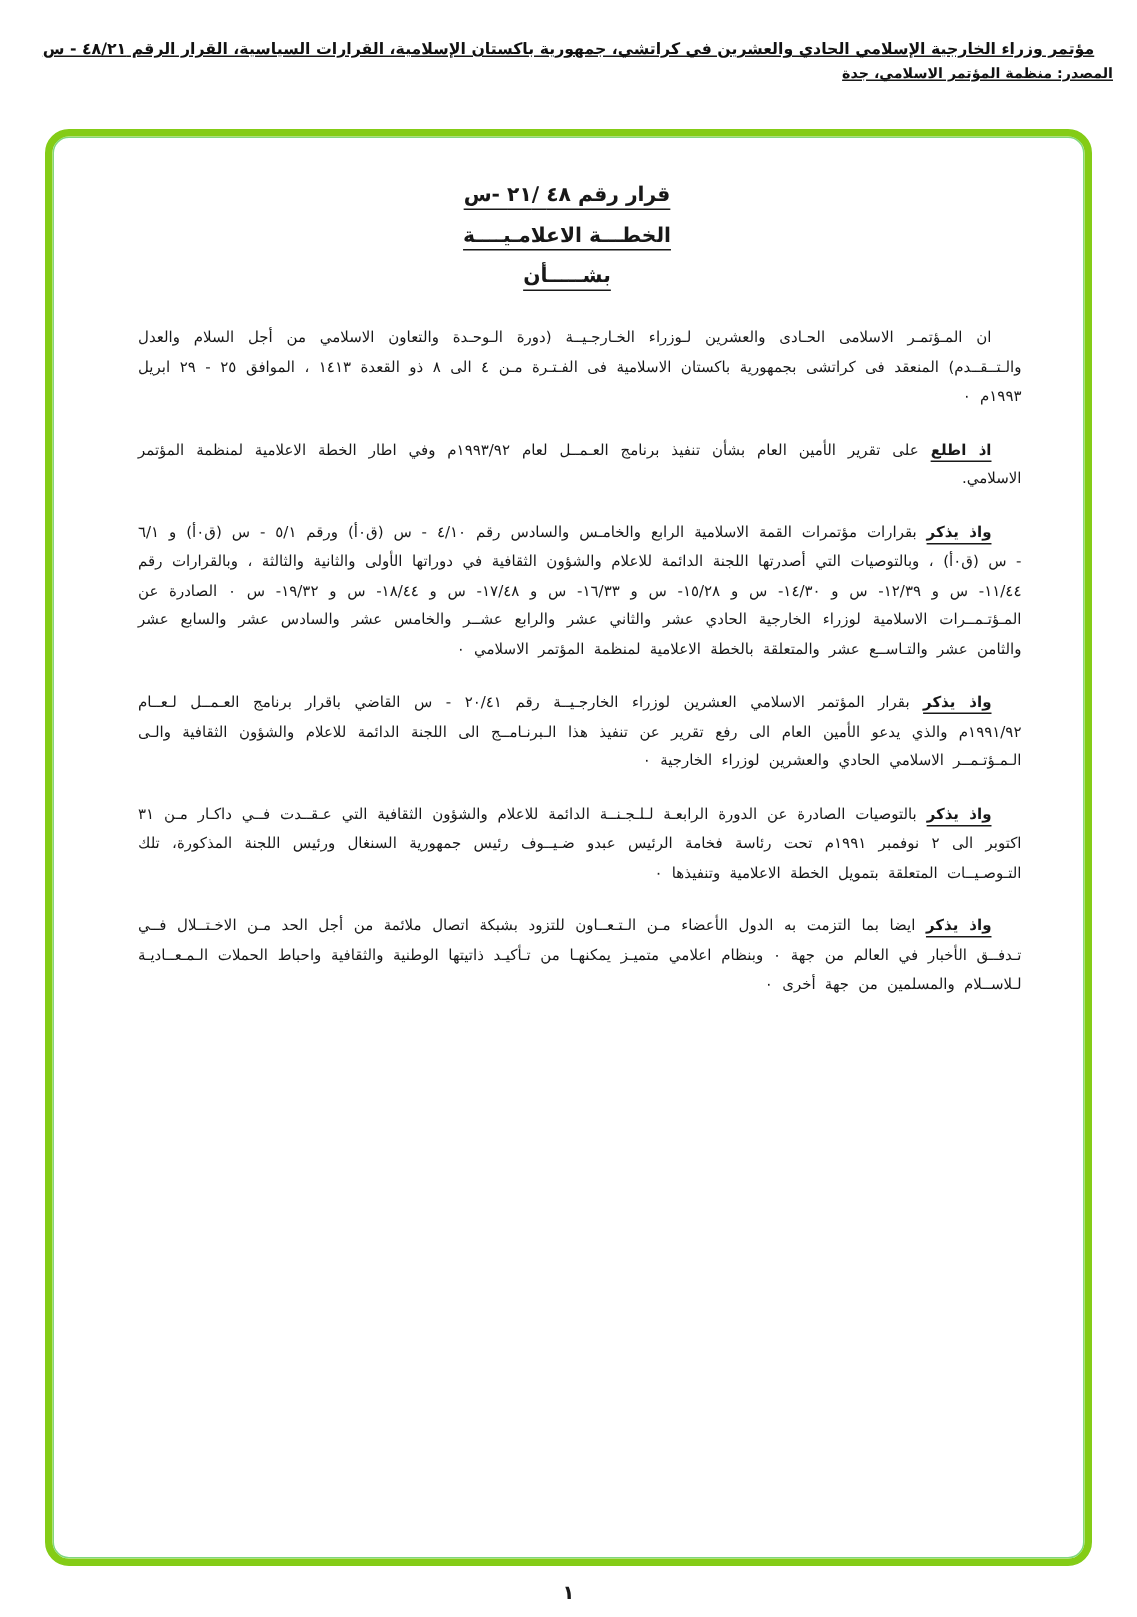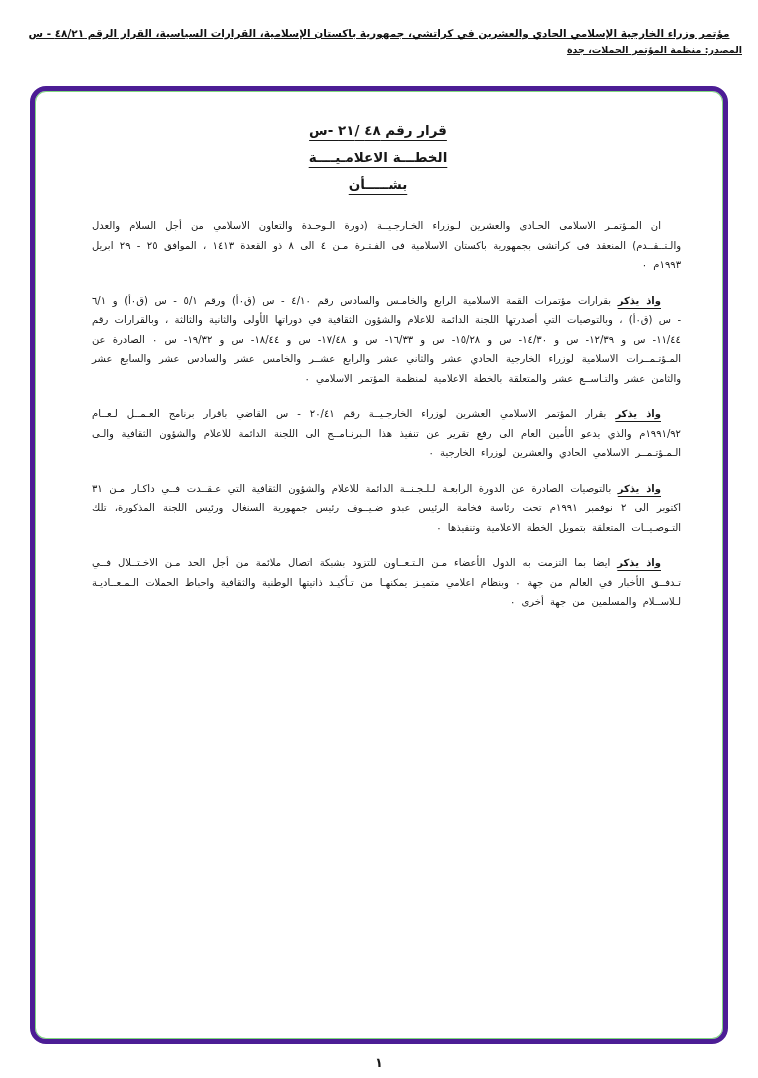--- a/index.html
+++ b/index.html
@@ -34,21 +34,21 @@
     font-weight: bold;
     font-size: 9.5px;
     color: #111;
   }
   .doc-frame {
     position: absolute;
     top: 86px;
     right: 30px;
     left: 30px;
     height: 958px;
-    border: 5px solid #4c1d95;
+    border: 5px solid #84cc16;
     border-radius: 16px;
     box-shadow: 0 0 0 1px #7fd87f inset;
     background: #ffffff;
     box-sizing: border-box;
     padding: 22px 42px 10px 40px;
     overflow: hidden;
   }
   .title-block {
     text-align: center;
     margin: 4px 0 18px 0;
@@ -89,40 +89,41 @@
     font-weight: bold;
   }
 </style>
 </head>
 <body>
 
 <div class="page">
 
   <div class="top-header">مؤتمر وزراء الخارجية الإسلامي الحادي والعشرين في كراتشي، جمهورية باكستان الإسلامية، القرارات السياسية، القرار الرقم ٤٨/٢١ - س</div>
 
-  <div class="source-line">المصدر:  منظمة المؤتمر الحملات، جدة</div>
+  <div class="source-line">المصدر:  منظمة المؤتمر الاسلامي، جدة</div>
 
   <div class="doc-frame">
 
     <div class="title-block">
       <span class="title-line">
         <span>قرار رقم ٤٨ /٢١ -س</span>
       </span>
       <span class="title-line">
         <span>الخطـــة الاعلامـيــــة</span>
       </span>
       <span class="title-line">
         <span>بشـــــأن</span>
       </span>
     </div>
 
     <div class="body-text">
 
       <p> <span>ان المـؤتمـر الاسلامى الحـادى والعشرين لـوزراء الخـارجـيــة (دورة الـوحـدة والتعاون الاسلامي من أجل السلام والعدل والـتــقــدم) المنعقد فى كراتشى بجمهورية باكستان الاسلامية فى الفـتـرة مـن ٤ الى ٨ ذو القعدة ١٤١٣ ، الموافق ٢٥ - ٢٩ ابريل ١٩٩٣م ٠</span></p>
 
+      <p><span class="lead">اذ اطلع</span> <span>على تقرير الأمين العام بشأن تنفيذ برنامج العـمــل لعام ١٩٩٣/٩٢م وفي اطار الخطة الاعلامية لمنظمة المؤتمر الاسلامي.</span></p>
 
       <p><span class="lead">واذ يذكر</span> <span>بقرارات مؤتمرات القمة الاسلامية الرابع والخامـس والسادس رقم ٤/١٠ - س (ق٠أ) ورقم ٥/١ - س (ق٠أ) و ٦/١ - س (ق٠أ) ، وبالتوصيات التي أصدرتها اللجنة الدائمة للاعلام والشؤون الثقافية في دوراتها الأولى والثانية والثالثة ، وبالقرارات رقم ١١/٤٤- س و ١٢/٣٩- س و ١٤/٣٠- س و ١٥/٢٨- س و ١٦/٣٣- س و ١٧/٤٨- س و ١٨/٤٤- س و ١٩/٣٢- س ٠ الصادرة عن المـؤتـمــرات الاسلامية لوزراء الخارجية الحادي عشر والثاني عشر والرابع عشــر والخامس عشر والسادس عشر والسابع عشر والثامن عشر والتـاســع عشر والمتعلقة بالخطة الاعلامية لمنظمة المؤتمر الاسلامي ٠</span></p>
 
       <p><span class="lead">واذ يذكر</span> <span>بقرار المؤتمر الاسلامي العشرين لوزراء الخارجـيــة رقم ٢٠/٤١ - س  القاضي باقرار برنامج العـمــل لـعــام ١٩٩١/٩٢م والذي يدعو الأمين العام الى رفع تقرير عن تنفيذ هذا الـبرنـامــج الى اللجنة الدائمة للاعلام والشؤون الثقافية والـى الـمـؤتـمــر الاسلامي الحادي والعشرين لوزراء الخارجية ٠</span></p>
 
       <p><span class="lead">واذ يذكر</span> <span>بالتوصيات الصادرة عن الدورة الرابعـة لـلـجـنــة الدائمة للاعلام والشؤون الثقافية التي عـقــدت فــي داكـار مـن ٣١ اكتوبر الى ٢ نوفمبر ١٩٩١م تحت رئاسة فخامة الرئيس عبدو ضـيــوف رئيس جمهورية السنغال ورئيس اللجنة المذكورة، تلك التـوصـيــات المتعلقة بتمويل الخطة الاعلامية وتنفيذها ٠</span></p>
 
       <p><span class="lead">واذ يذكر</span> <span>ايضا بما التزمت به الدول الأعضاء مـن الـتـعــاون للتزود بشبكة اتصال ملائمة من أجل الحد مـن الاخـتــلال فــي تـدفــق الأخبار في العالم من جهة ٠ وبنظام اعلامي متميـز يمكنهـا من تـأكيـد ذاتيتها الوطنية والثقافية واحباط الحملات الـمـعــاديـة لـلاســلام والمسلمين من جهة أخرى ٠</span></p>
 
     </div>

